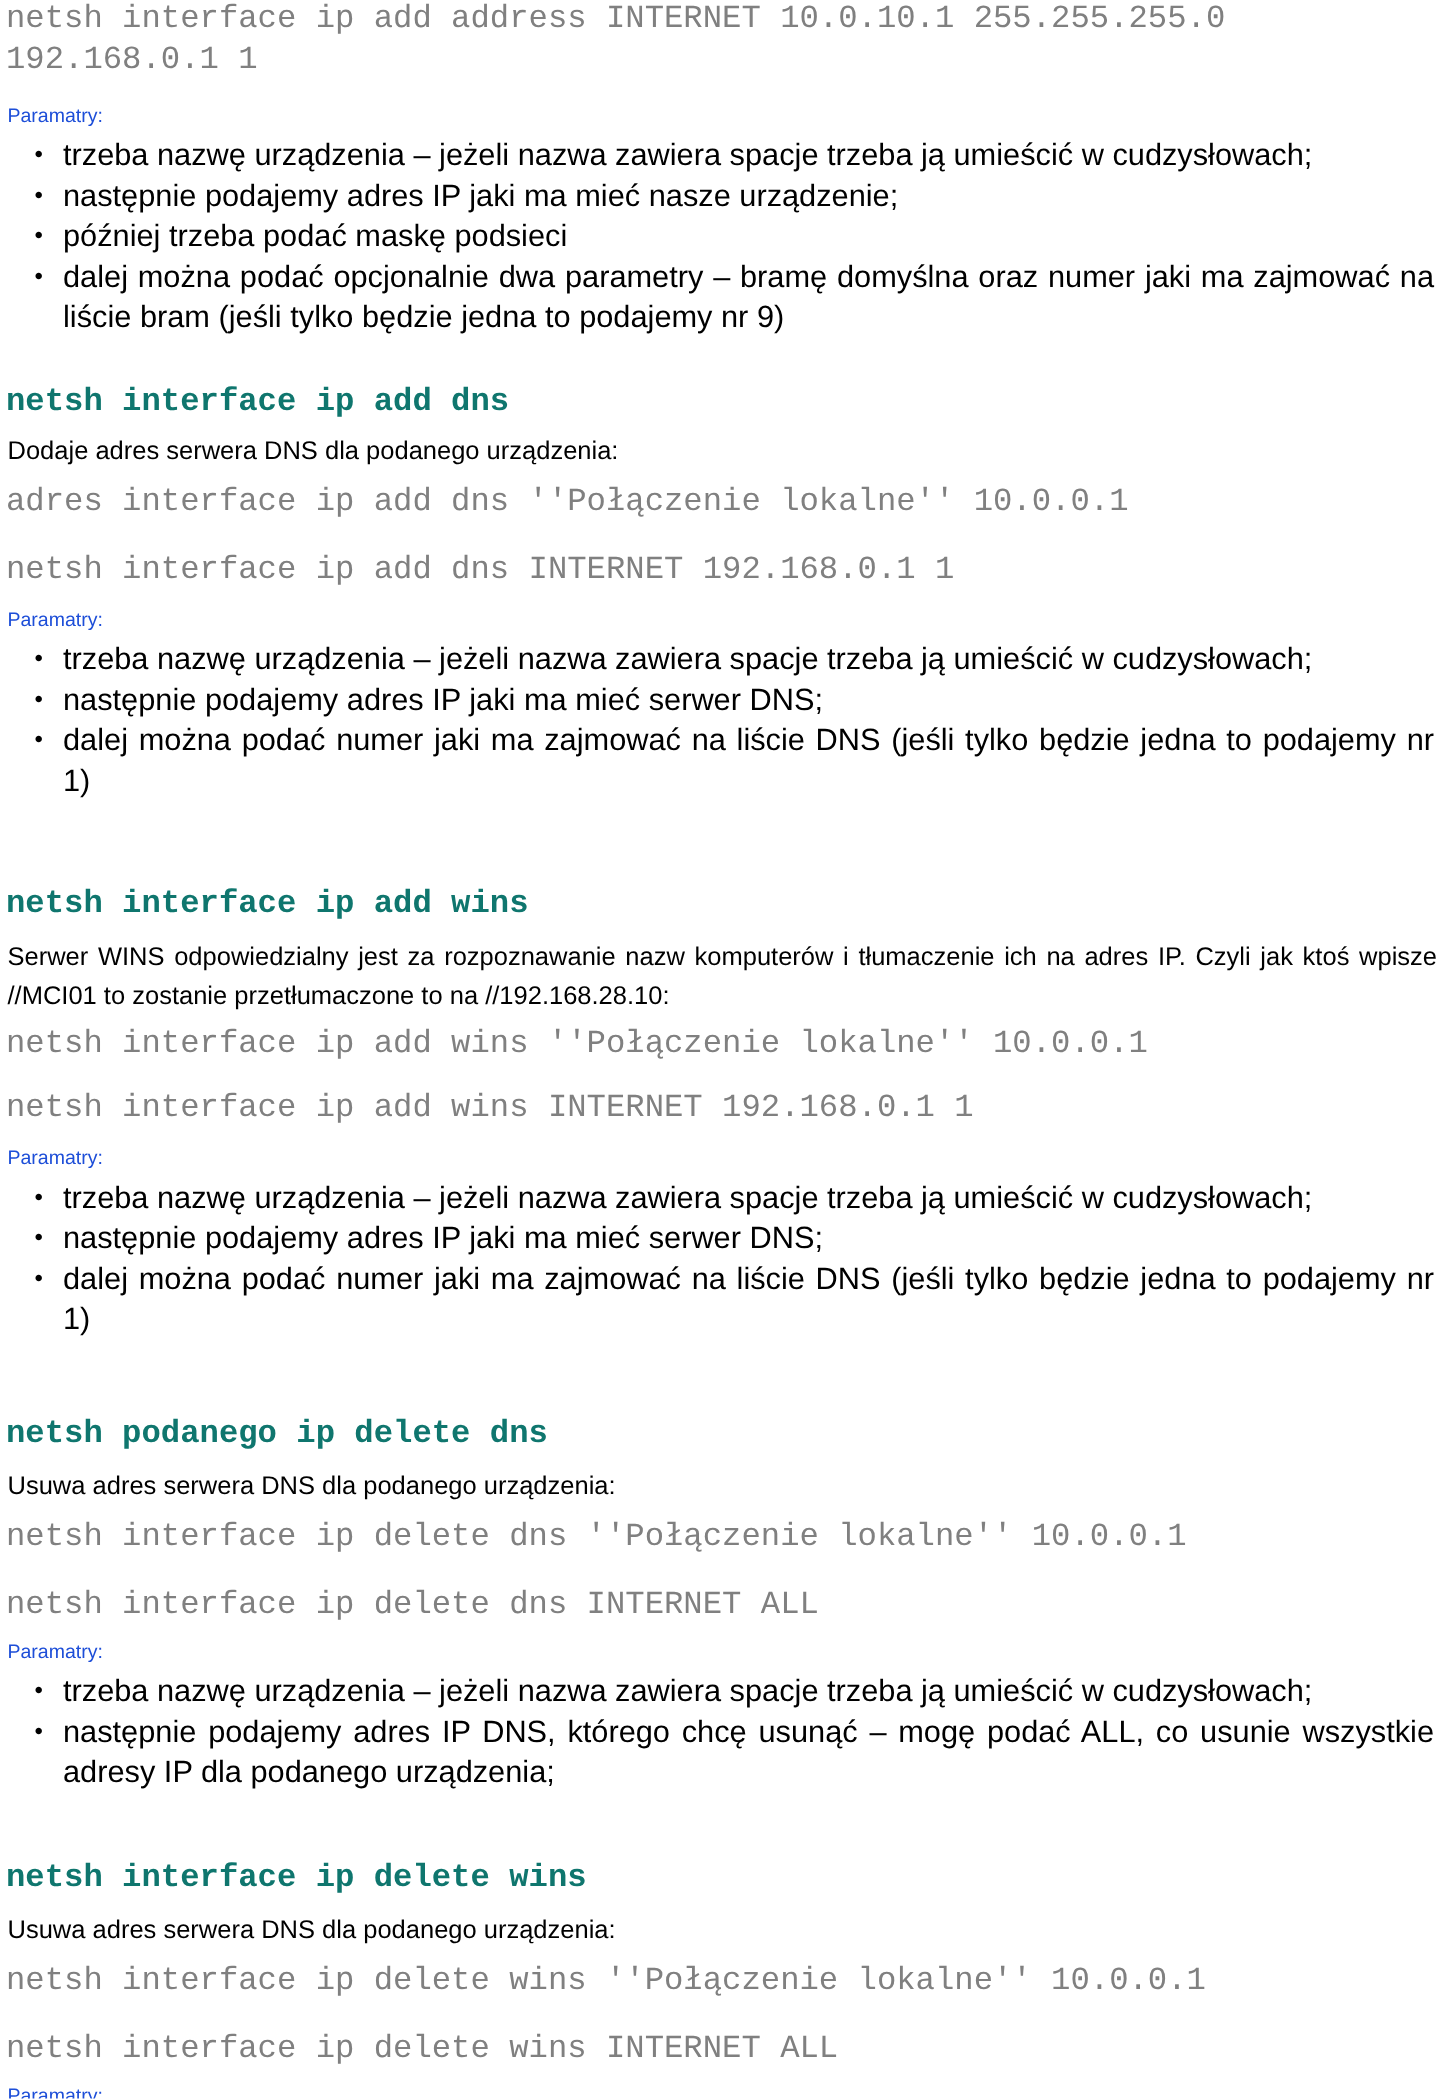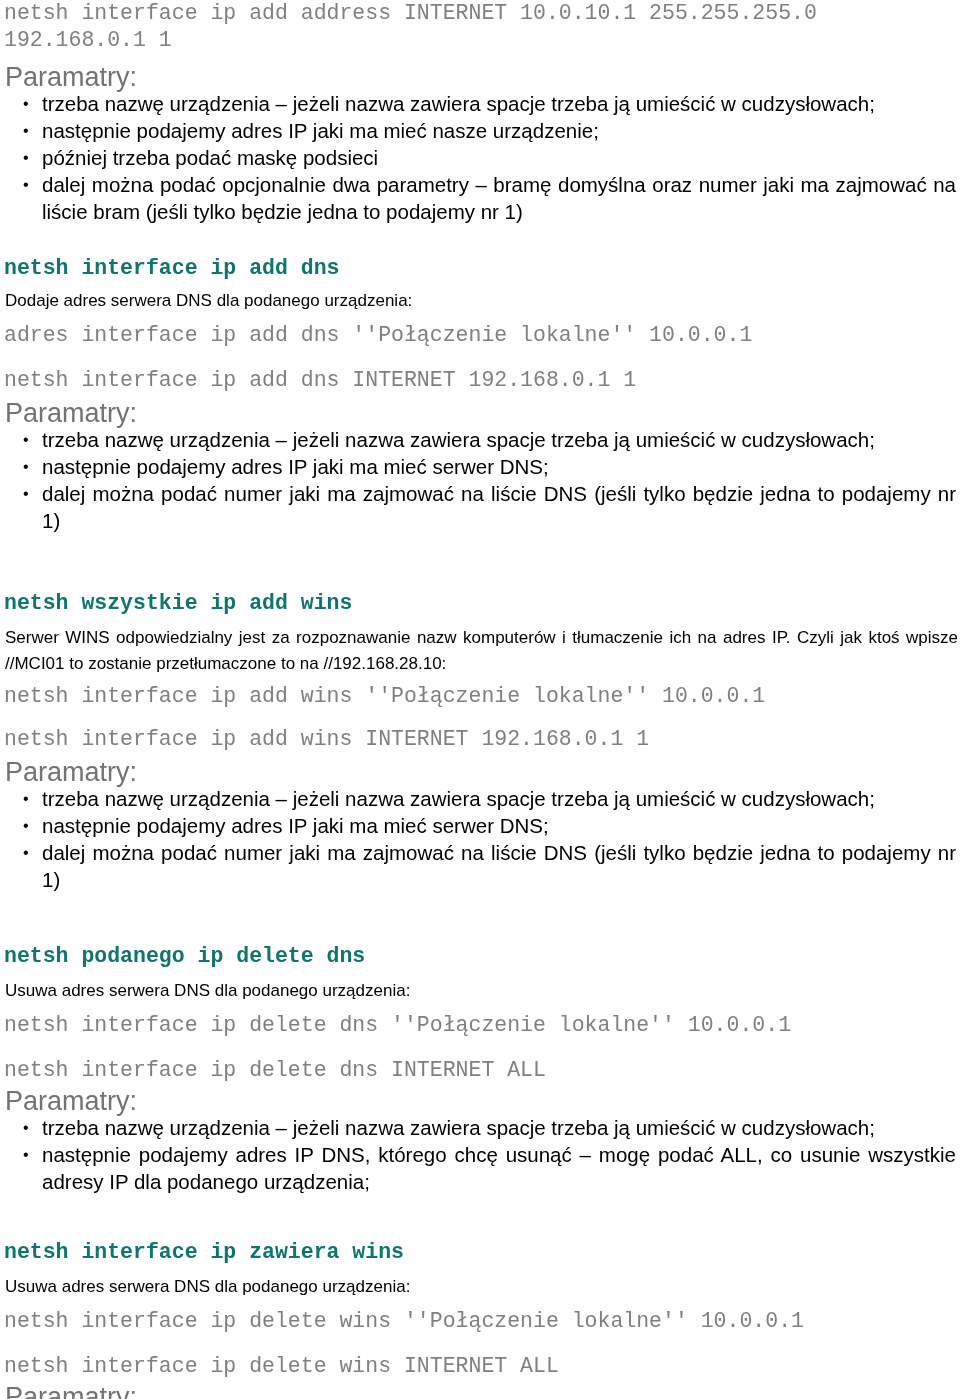--- a/index.html
+++ b/index.html
@@ -57,25 +57,25 @@
     line-height: 26px;
     margin: 0;
     padding: 0 0 0 3px;
     color: #000000;
   }
   .prose.justify {
     text-align: justify;
     text-align-last: left;
   }
   .label {
-    font-size: 27px;
+    font-size: 13px;
     line-height: 26px;
     margin: 0;
     padding: 0 0 0 3px;
-    color: #737373;
+    color: #1d4ed8;
   }
 
   
   ul.bullets {
     list-style: none;
     margin: 0;
     padding: 0;
   }
   ul.bullets > li {
     position: relative;
@@ -133,21 +133,21 @@
     <li>
       <span class="dot">•</span>
       <span>następnie podajemy adres IP jaki ma mieć nasze urządzenie;</span>
     </li>
     <li>
       <span class="dot">•</span>
       <span>później trzeba podać maskę podsieci</span>
     </li>
     <li class="justify">
       <span class="dot">•</span>
-      <span>dalej można podać opcjonalnie dwa parametry – bramę domyślna oraz numer jaki ma zajmować na liście bram (jeśli tylko będzie jedna to podajemy nr 1)</span>
+      <span>dalej można podać opcjonalnie dwa parametry – bramę domyślna oraz numer jaki ma zajmować na liście bram (jeśli tylko będzie jedna to podajemy nr 9)</span>
     </li>
   </ul>
 
   <div class="sp30"></div>
 
   <div class="cmd-head">netsh interface ip add dns</div>
 
   <div class="sp6"></div>
 
   <div class="prose">Dodaje adres serwera DNS dla podanego urządzenia:</div>
@@ -174,21 +174,21 @@
       <span>następnie podajemy adres IP jaki ma mieć serwer DNS;</span>
     </li>
     <li class="justify">
       <span class="dot">•</span>
       <span>dalej można podać numer jaki ma zajmować na liście DNS (jeśli tylko będzie jedna to podajemy nr 1)</span>
     </li>
   </ul>
 
   <div class="sp56"></div>
 
-  <div class="cmd-head">netsh wszystkie ip add wins</div>
+  <div class="cmd-head">netsh interface ip add wins</div>
 
   <div class="sp8"></div>
 
   <div class="prose justify">Serwer WINS odpowiedzialny jest za rozpoznawanie nazw komputerów i tłumaczenie ich na adres IP. Czyli jak ktoś wpisze //MCI01 to zostanie przetłumaczone to na //192.168.28.10:</div>
 
   <div class="sp6"></div>
 
   <div class="cmd">netsh interface ip add wins ''Połączenie lokalne'' 10.0.0.1</div>
 
   <div class="sp16"></div>
@@ -240,21 +240,21 @@
       <span>trzeba nazwę urządzenia – jeżeli nazwa zawiera spacje trzeba ją umieścić w cudzysłowach;</span>
     </li>
     <li class="justify">
       <span class="dot">•</span>
       <span>następnie podajemy adres IP DNS, którego chcę usunąć – mogę podać ALL, co usunie wszystkie adresy IP dla podanego urządzenia;</span>
     </li>
   </ul>
 
   <div class="sp44"></div>
 
-  <div class="cmd-head">netsh interface ip zawiera wins</div>
+  <div class="cmd-head">netsh interface ip delete wins</div>
 
   <div class="sp8"></div>
 
   <div class="prose">Usuwa adres serwera DNS dla podanego urządzenia:</div>
 
   <div class="sp8"></div>
 
   <div class="cmd">netsh interface ip delete wins ''Połączenie lokalne'' 10.0.0.1</div>
 
   <div class="sp18"></div>

